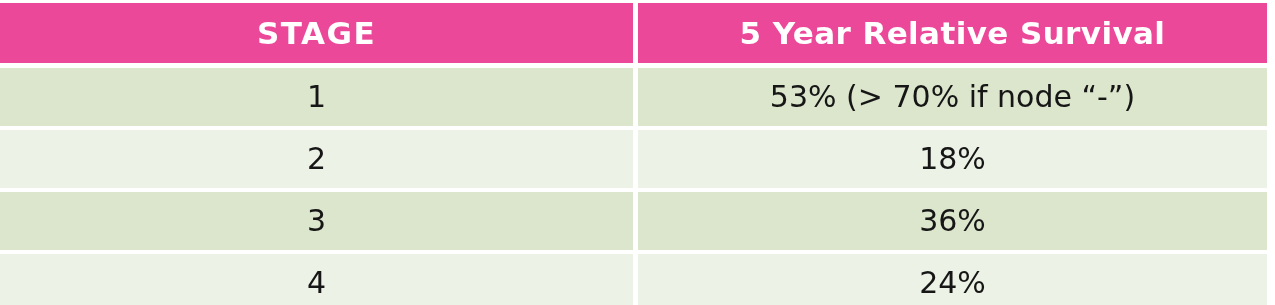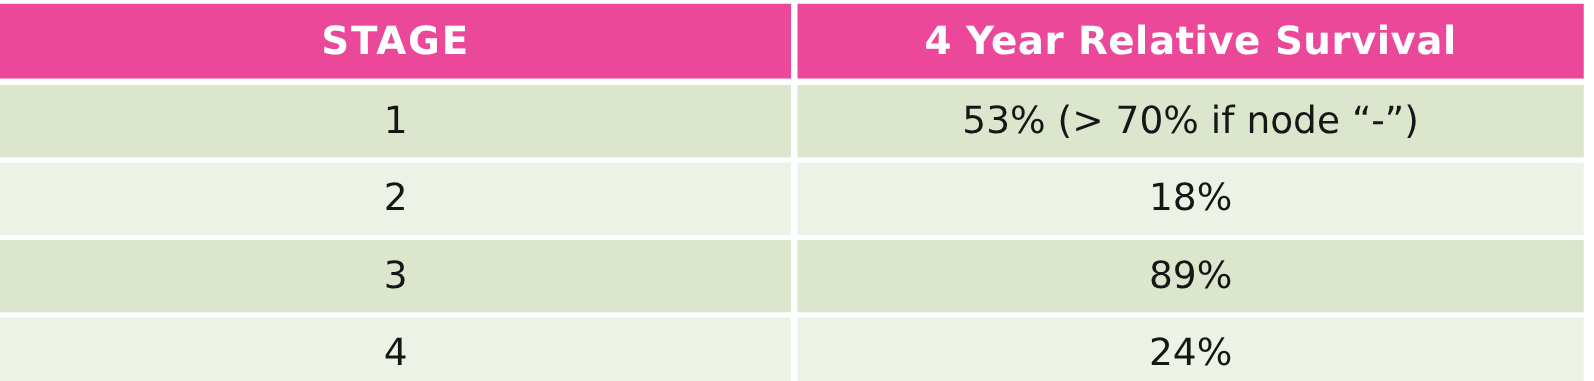--- a/index.html
+++ b/index.html
@@ -81,21 +81,21 @@
 <table id="survival-table">
   <colgroup>
     <col class="col-stage">
     <col class="col-gap">
     <col class="col-surv">
   </colgroup>
   <thead>
     <tr>
       <th class="hdr-cell stage-hdr">STAGE</th>
       <th class="gap-cell"></th>
-      <th class="hdr-cell">4 Year Relative Survival</th>
+      <th class="hdr-cell">5 Year Relative Survival</th>
     </tr>
   </thead>
   <tbody>
     <tr class="spacer-row">
       <td></td>
       <td></td>
       <td></td>
     </tr>
 
     <tr class="row-dark">
@@ -118,21 +118,21 @@
 
     <tr class="spacer-row">
       <td class="thin"></td>
       <td class="thin"></td>
       <td class="thin"></td>
     </tr>
 
     <tr class="row-dark">
       <td class="data-cell">3</td>
       <td class="gap-cell"></td>
-      <td class="data-cell">89%</td>
+      <td class="data-cell">36%</td>
     </tr>
 
     <tr class="spacer-row">
       <td class="thin"></td>
       <td class="thin"></td>
       <td class="thin"></td>
     </tr>
 
     <tr class="row-light">
       <td class="data-cell">4</td>

